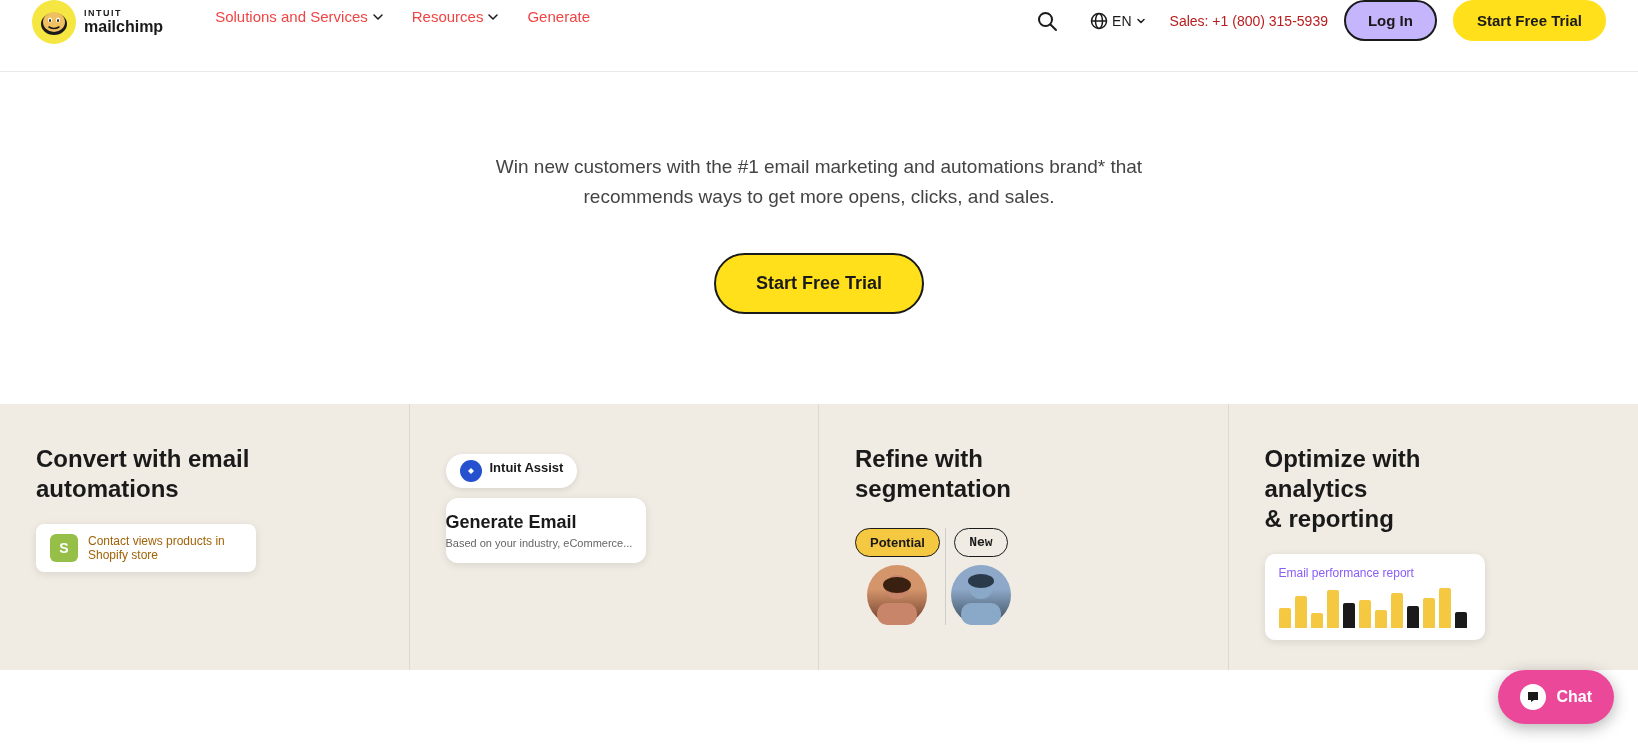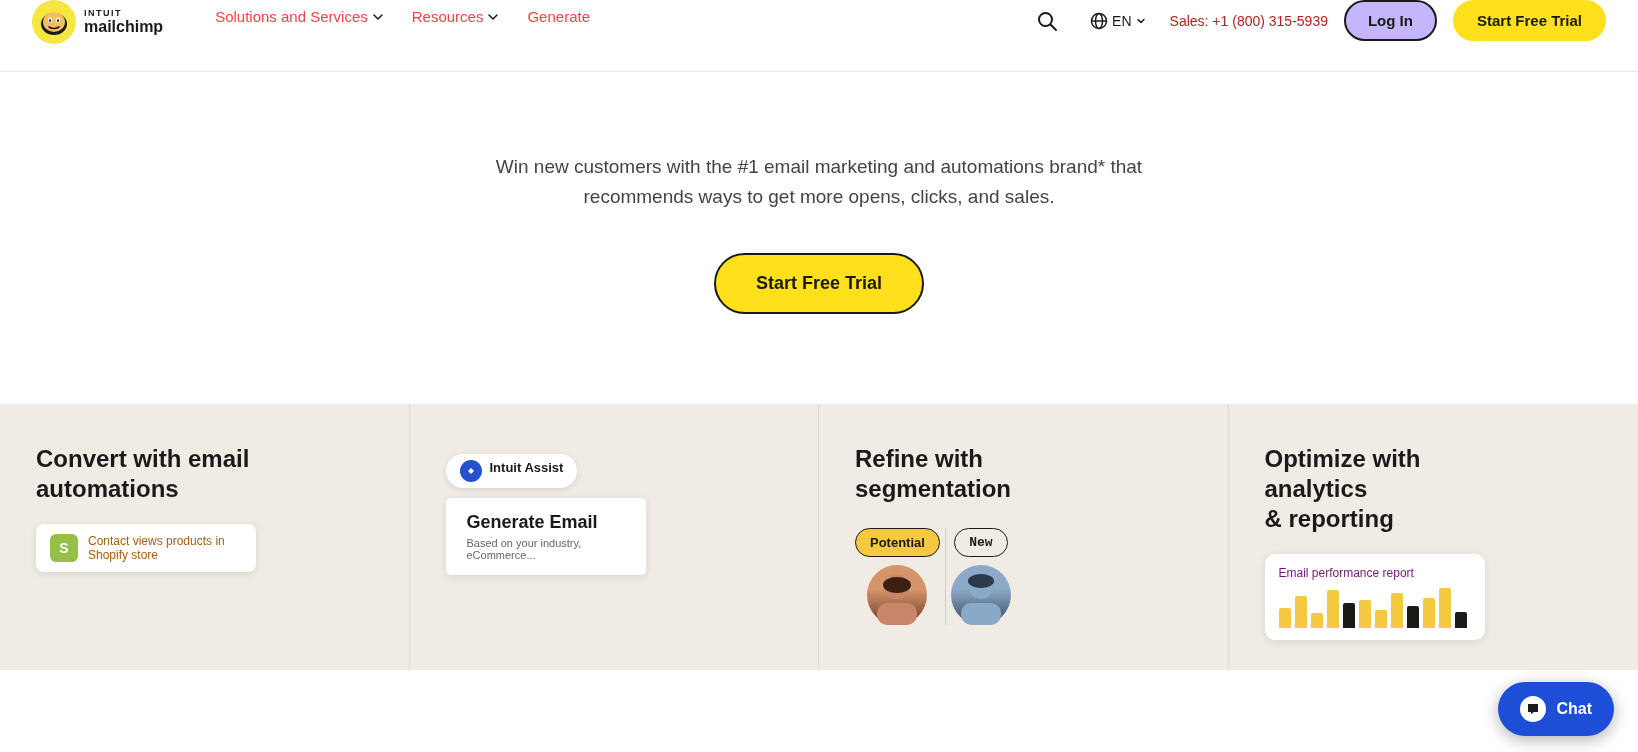--- a/index.html
+++ b/index.html
@@ -248,22 +248,22 @@
       display: flex;
       align-items: center;
       justify-content: center;
       flex-shrink: 0;
     }
 
     .intuit-dot svg { width: 12px; height: 12px; }
 
     .generate-box {
       background: #fff;
-      border-radius: 5px;
-      padding: 14px 21px;
+      border-radius: 12px;
+      padding: 14px 0;
       width: 200px;
       box-shadow: 0 2px 8px rgba(0,0,0,0.1);
     }
 
     .generate-box .gen-title {
       font-size: 18px;
       font-weight: 700;
       color: #1a1a1a;
       margin-bottom: 4px;
     }
@@ -320,46 +320,46 @@
     .mock-analytics {
       background: #fff;
       border-radius: 10px;
       padding: 12px 14px;
       width: 220px;
       box-shadow: 0 2px 8px rgba(0,0,0,0.1);
     }
 
     .analytics-title {
       font-size: 12px;
-      color: #701a75;
+      color: #8b5cf6;
       margin-bottom: 8px;
     }
 
     .analytics-bars {
       display: flex;
       gap: 4px;
       align-items: flex-end;
       height: 40px;
     }
 
     .bar {
       width: 12px;
       border-radius: 2px 2px 0 0;
       background: #f5c842;
     }
 
     
     .chat-widget {
       position: fixed;
-      bottom: 16px;
+      bottom: 28px;
       right: 24px;
       display: flex;
       align-items: center;
       gap: 10px;
-      background: #1d4ed8;
+      background: #ec4899;
       color: #fff;
       padding: 14px 22px;
       border-radius: 50px;
       cursor: pointer;
       font-size: 16px;
       font-weight: 600;
       box-shadow: 0 4px 16px rgba(0,0,0,0.3);
       z-index: 200;
     }
 

